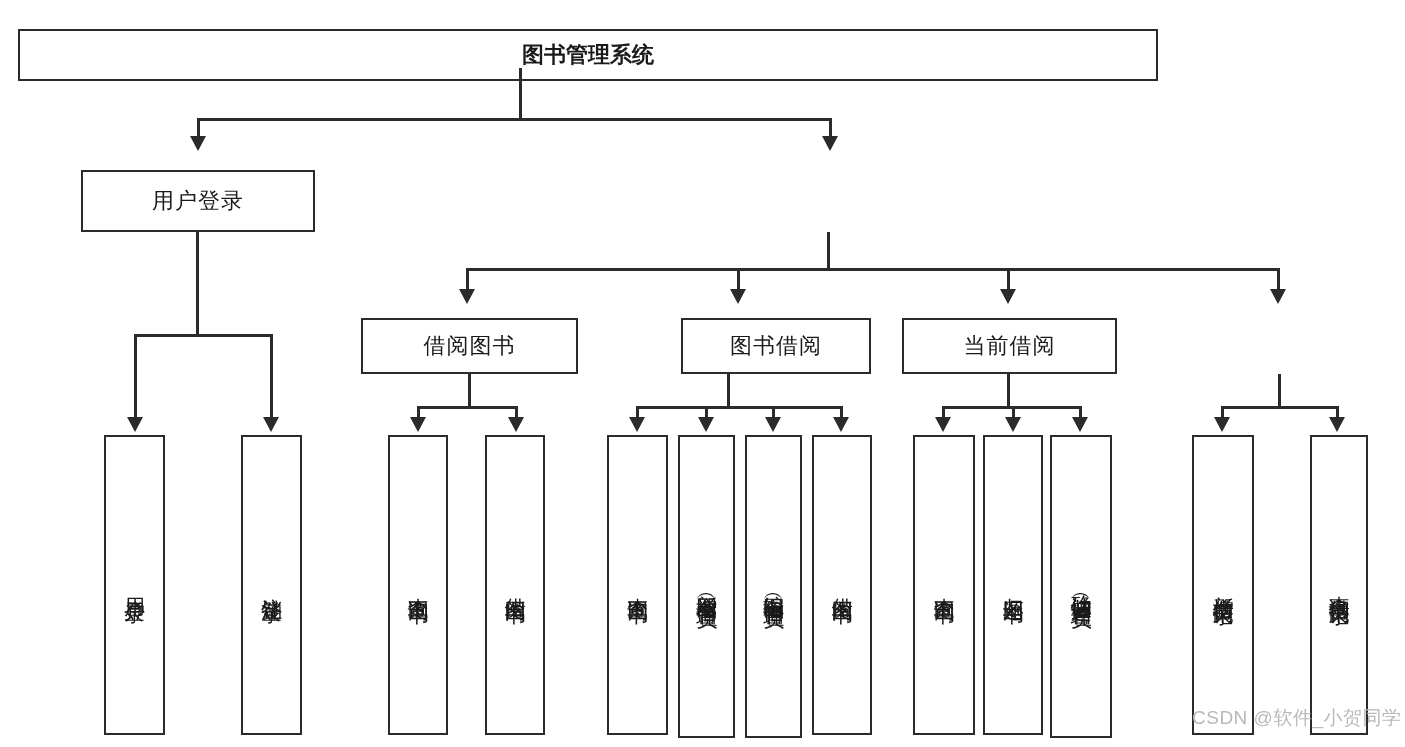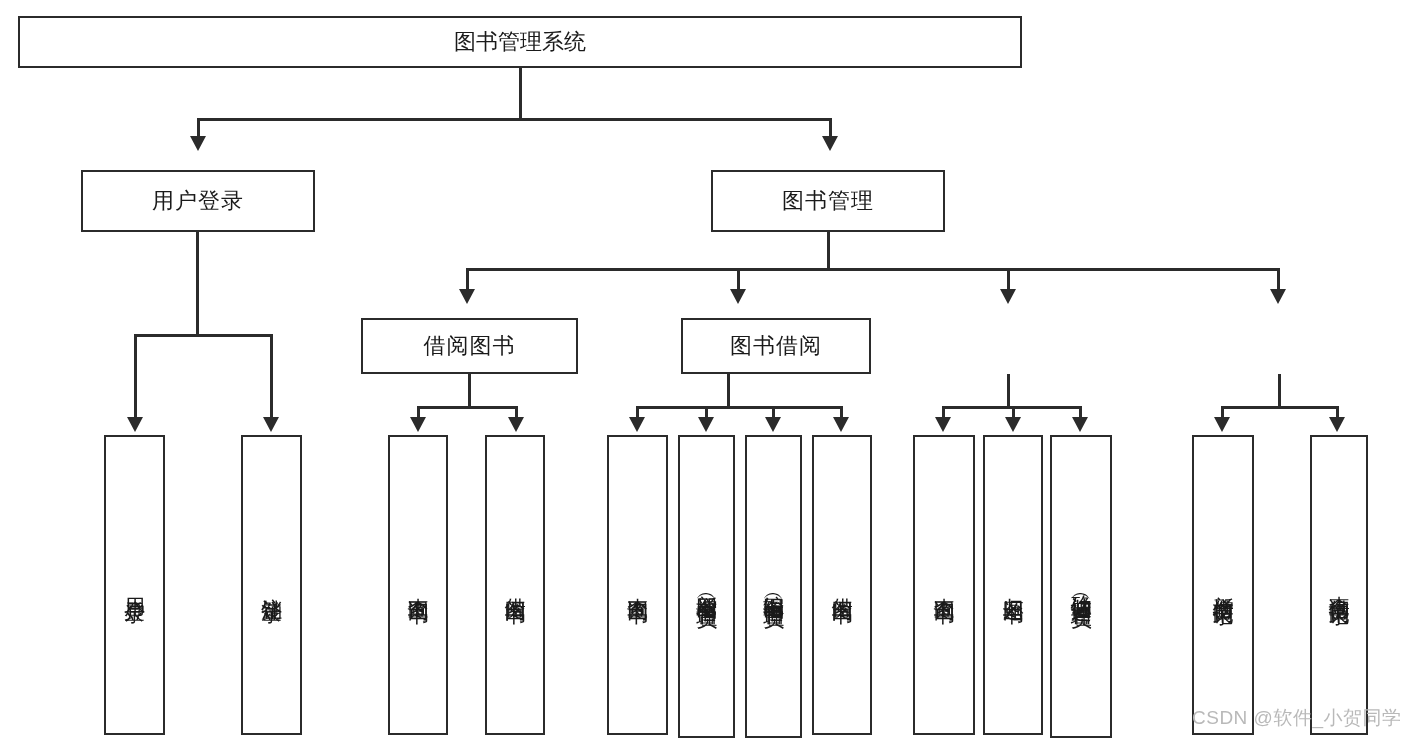--- a/index.html
+++ b/index.html
@@ -73,36 +73,33 @@
     font-size: 19px;
     white-space: nowrap;
     letter-spacing: 0.5px;
   }
 </style>
 </head>
 <body>
 
 <div id="canvas">
 
-  <div class="node root" style="left:18px; top:16px; width:1004px; height:52px;">
+  <div class="node root" style="left:18px; top:29px; width:1140px; height:52px;font-weight:bold;">
     <span>图书管理系统</span>
   </div>
 
   <div class="vline" style="left:519px; top:68px; width:2.5px; height:52px;"></div>
   <div class="hline" style="left:197px; top:118px; width:634px; height:2.5px;"></div>
   <div class="vline" style="left:197px; top:118px; height:20px;"></div>
   <div class="arrow" style="left:190px; top:136px;"></div>
   <div class="vline" style="left:829px; top:118px; height:20px;"></div>
   <div class="arrow" style="left:822px; top:136px;"></div>
 
   <div class="node horiz" style="left:81px; top:170px; width:234px; height:62px;">
     <span>用户登录</span>
-  </div>
-  <div class="node horiz" style="left:711px; top:170px; width:234px; height:62px;">
-    <span>图书管理</span>
   </div>
 
   <div class="vline" style="left:196px; top:232px; height:104px;"></div>
   <div class="hline" style="left:134px; top:334px; width:138px;"></div>
   <div class="vline" style="left:134px; top:334px; height:84px;"></div>
   <div class="arrow" style="left:127px; top:417px;"></div>
   <div class="vline" style="left:270px; top:334px; height:84px;"></div>
   <div class="arrow" style="left:263px; top:417px;"></div>
 
   <div class="vline" style="left:827px; top:232px; height:38px;"></div>
@@ -115,20 +112,23 @@
   <div class="arrow" style="left:1000px; top:289px;"></div>
   <div class="vline" style="left:1277px; top:268px; height:22px;"></div>
   <div class="arrow" style="left:1270px; top:289px;"></div>
 
   <div class="node horiz" style="left:361px; top:318px; width:217px; height:56px;">
     <span>借阅图书</span>
   </div>
   <div class="node horiz" style="left:633px; top:318px; width:190px; height:56px;margin-left:48px;">
     <span>图书借阅</span>
   </div>
+  <div class="node horiz" style="left:902px; top:318px; width:215px; height:56px;">
+    <span>当前借阅</span>
+  </div>
 
   <div class="vline" style="left:468px; top:374px; height:34px;"></div>
   <div class="hline" style="left:417px; top:406px; width:100px;"></div>
   <div class="vline" style="left:417px; top:406px; height:12px;"></div>
   <div class="arrow" style="left:410px; top:417px;"></div>
   <div class="vline" style="left:515px; top:406px; height:12px;"></div>
   <div class="arrow" style="left:508px; top:417px;"></div>
 
   <div class="vline" style="left:727px; top:374px; height:34px;"></div>
   <div class="hline" style="left:636px; top:406px; width:206px;"></div>

